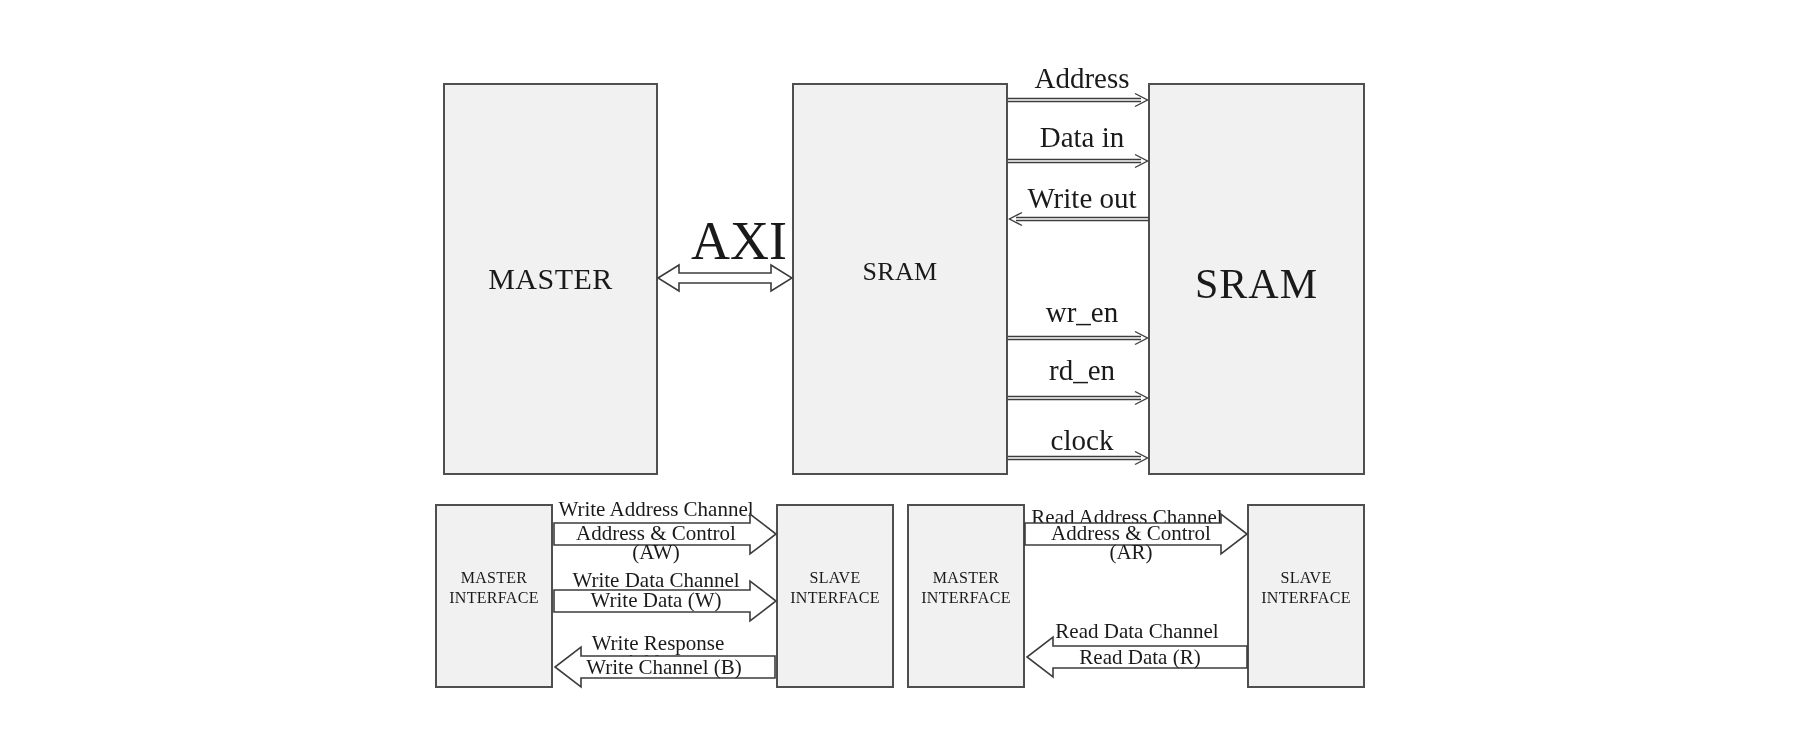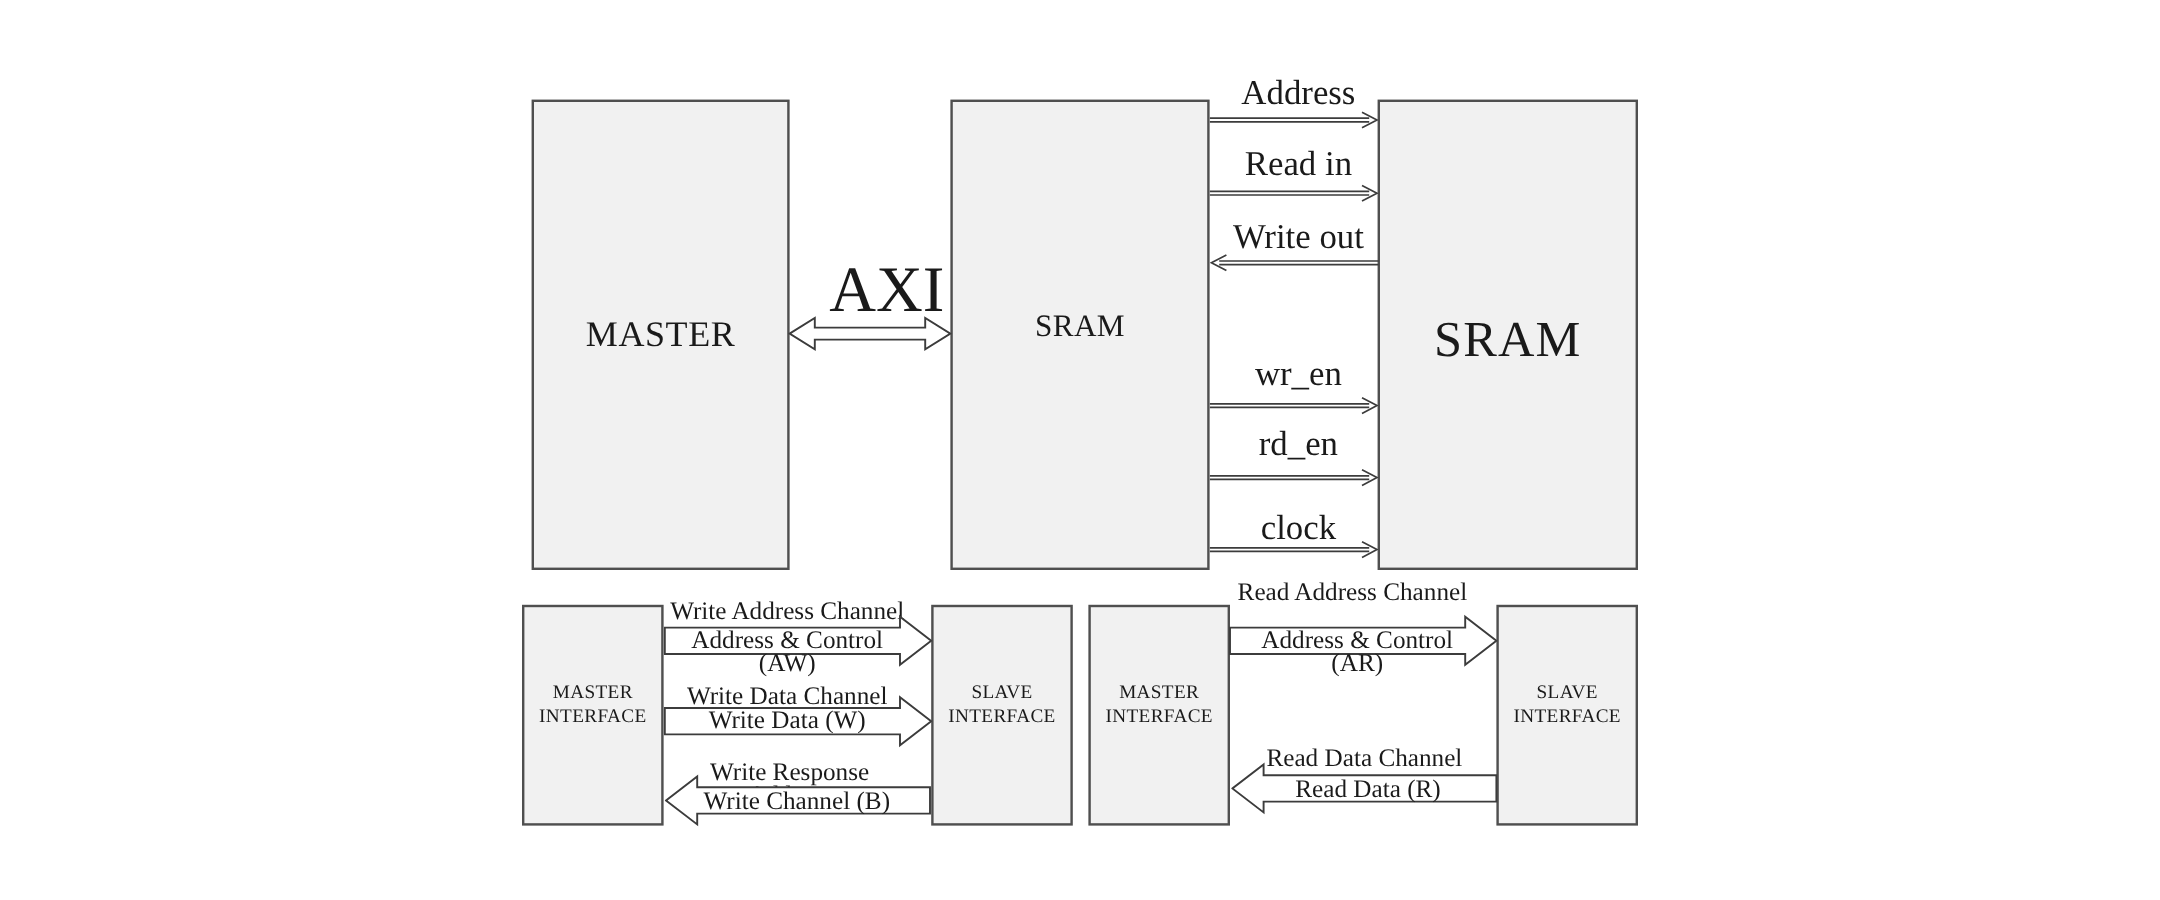--- a/index.html
+++ b/index.html
@@ -51,21 +51,21 @@
   <svg class="pos" style="left:657px;top:263px" width="136" height="30">
     <path class="fillw" d="M1,15 L22,2 L22,10 L114,10 L114,2 L135,15 L114,28 L114,20 L22,20 L22,28 Z"></path>
   </svg>
 
   <div class="sig-label" style="top:61px">Address</div>
   <svg class="pos" style="left:1008px;top:91px" width="141" height="18">
     <path class="ln" d="M0,7.5 H133 M0,10.5 H133"></path>
       <path class="ln" d="M127,2.5 L139.5,9 L127,15.5"></path>
   </svg>
 
-  <div class="sig-label" style="top:120px">Read in</div>
+  <div class="sig-label" style="top:120px">Data in</div>
   <svg class="pos" style="left:1008px;top:152px" width="141" height="18">
     <path class="ln" d="M0,7.5 H133 M0,10.5 H133"></path>
       <path class="ln" d="M127,2.5 L139.5,9 L127,15.5"></path>
   </svg>
 
   <div class="sig-label" style="top:181px">Write out</div>
   <svg class="pos" style="left:1008px;top:210px" width="141" height="18">
     <path class="ln" d="M8,7.5 H141 M8,10.5 H141"></path>
       <path class="ln" d="M14,2.5 L1.5,9 L14,15.5"></path>
   </svg>
@@ -125,21 +125,21 @@
       <span class="line">INTERFACE</span>
     </span>
   </div>
   <div class="box" style="left:1247px;top:504px;width:118px;height:184px">
     <span class="iface-label">
       <span class="line">SLAVE</span>
       <span class="line">INTERFACE</span>
     </span>
   </div>
 
-  <div class="ch-label" style="left:1027px;top:484px">Read Address Channel</div>
+  <div class="ch-label" style="left:1027px;top:508px">Read Address Channel</div>
   <svg class="pos" style="left:1024px;top:511px" width="224" height="46">
     <path class="fillw" d="M1,12 H197 V3 L223,23 L197,43 V34 H1 Z"></path>
   </svg>
   <div class="ch-signal" style="left:1031px;top:524px">Address &amp; Control (AR)</div>
 
   <div class="ch-label" style="left:1037px;top:622px">Read Data Channel</div>
   <svg class="pos" style="left:1026px;top:634px" width="222" height="46">
     <path class="fillw" d="M221,12 H27 V3 L1,23 L27,43 V34 H221 Z"></path>
   </svg>
   <div class="ch-signal" style="left:1040px;top:648px">Read Data (R)</div>

